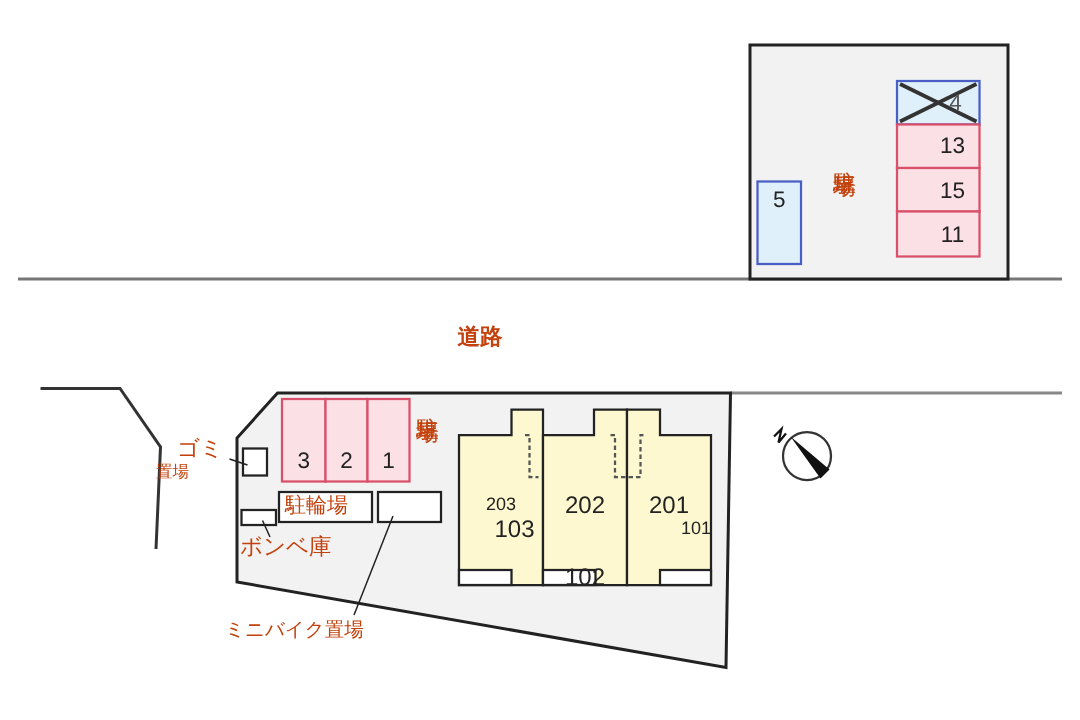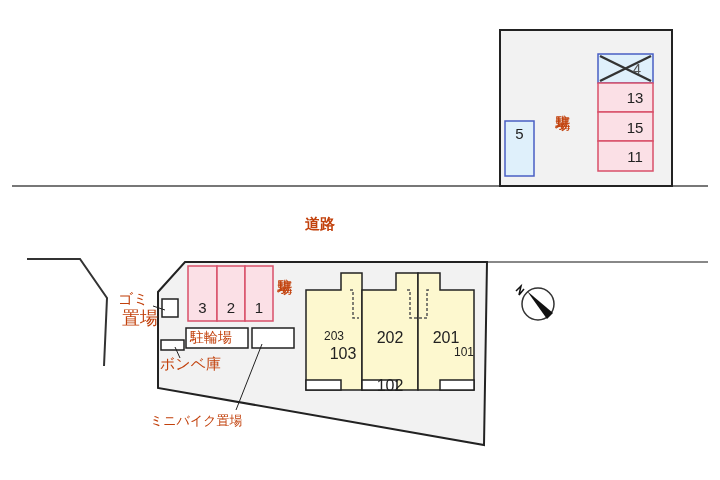--- a/index.html
+++ b/index.html
@@ -73,21 +73,21 @@
 <div class="num" style="left:620px;top:90px;width:30px;">13</div>
 <div class="num" style="left:620px;top:120px;width:30px;">15</div>
 <div class="num" style="left:620px;top:149px;width:30px;">11</div>
 
 <div class="num" style="left:188px;top:300px;width:29px;">3</div>
 <div class="num" style="left:217px;top:300px;width:28px;">2</div>
 <div class="num" style="left:245px;top:300px;width:28px;">1</div>
 <div class="lbl vert" style="left:277px;top:266px;font-size:15px;">駐車場</div>
 
 <div class="lbl" style="left:118px;top:292px;font-size:15px;">ゴミ</div>
-<div class="lbl" style="left:122px;top:309px;font-size:18px;">置場</div>
+<div class="lbl" style="left:104px;top:309px;font-size:11px;">置場</div>
 
 <div class="lbl" style="left:190px;top:330px;font-size:14px;">駐輪場</div>
 <div class="lbl" style="left:160px;top:357px;font-size:15px;">ボンベ庫</div>
 <div class="lbl" style="left:150px;top:414px;font-size:13px;">ミニバイク置場</div>
 
 <div class="num" style="left:310px;top:330px;width:48px;font-size:12px;">203</div>
 <div class="num" style="left:319px;top:346px;width:48px;font-size:16px;">103</div>
 <div class="num" style="left:366px;top:330px;width:48px;font-size:16px;">202</div>
 <div class="num" style="left:366px;top:346px;width:48px;font-size:16px;margin-top:32px;">102</div>
 <div class="num" style="left:422px;top:330px;width:48px;font-size:16px;">201</div>

